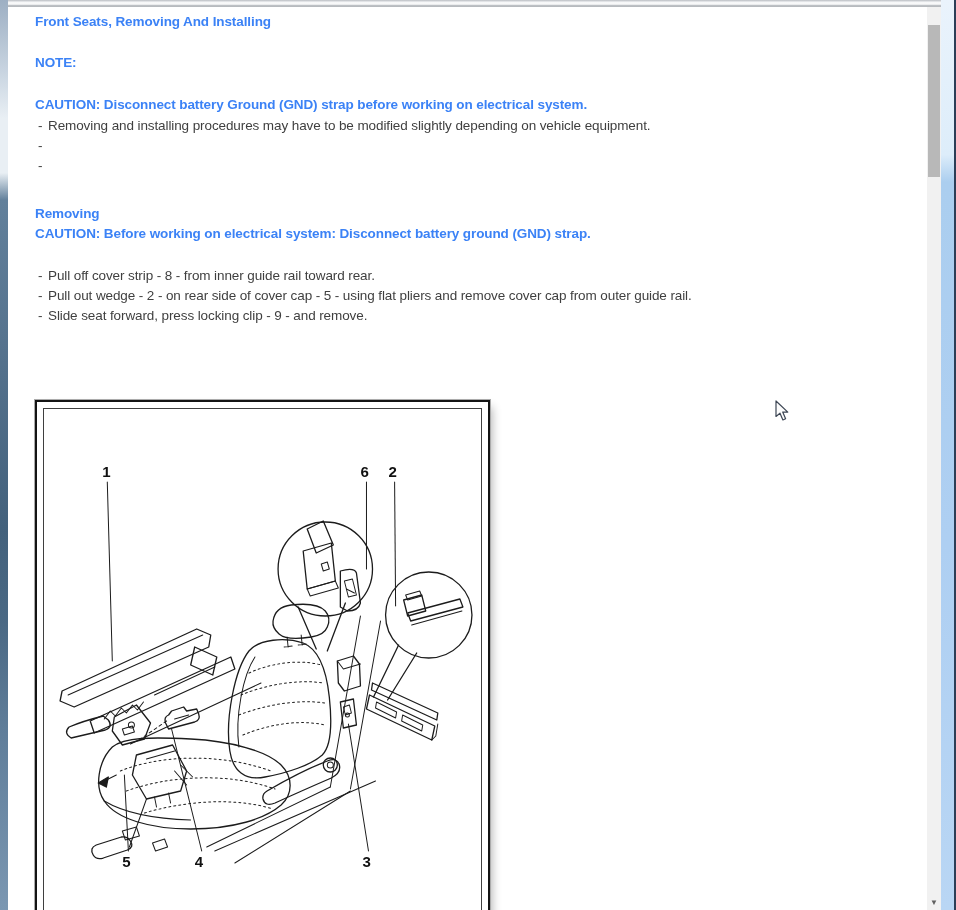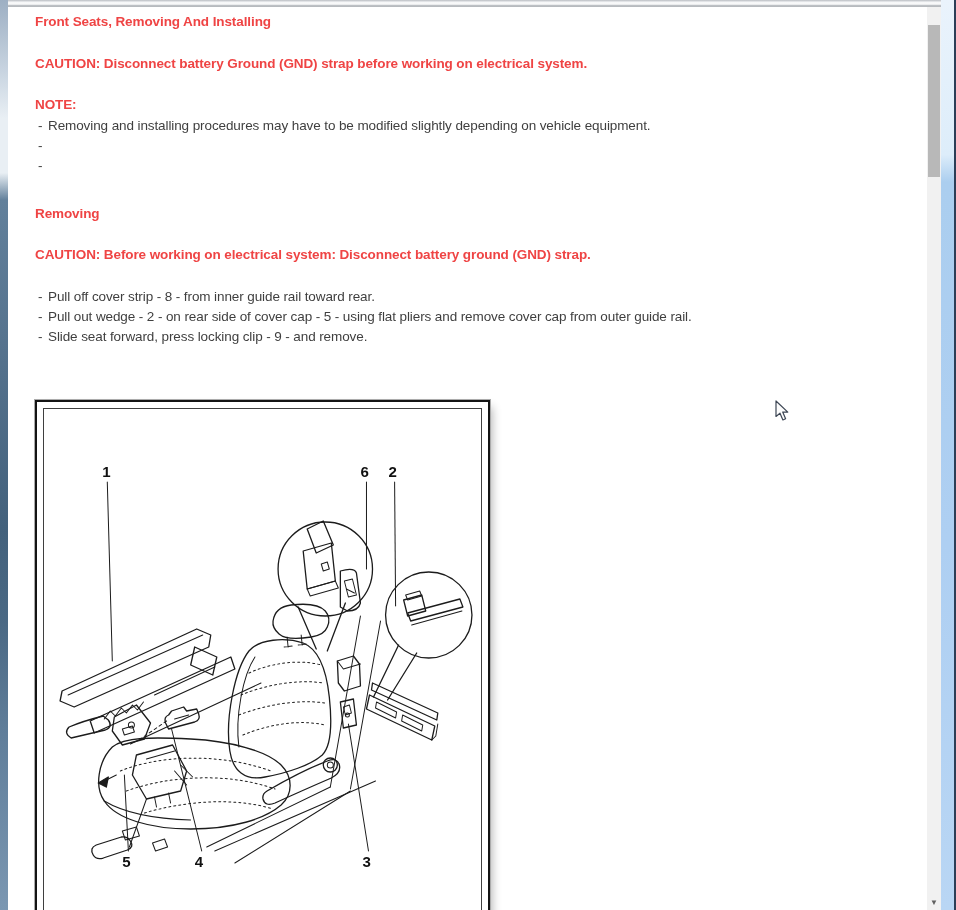--- a/index.html
+++ b/index.html
@@ -40,26 +40,26 @@
     position:absolute; left:0; bottom:0; width:14px; height:15px;
     background:#f1f1f1; color:#606060; font-size:8px; line-height:15px; text-align:center;
   }
 
   
   .content {
     position:absolute; left:8px; top:7px; width:920px;
     padding:2px 0 0 27px;
     font-size:13.5px; line-height:20px; letter-spacing:-0.1px;
   }
-  .h-bold { font-weight:bold; color:#ef4444; margin:0; font-size:13.5px; }
+  .h-bold { font-weight:bold; color:#3b82f6; margin:0; font-size:13.5px; }
   .mt-title   { margin-top:3px;  }
   .mt-caution1{ margin-top:22px; }
   .mt-note    { margin-top:21px; }
   .mt-removing{ margin-top:28px; }
-  .mt-caution2{ margin-top:21px; }
+  .mt-caution2{ }
   .list { margin-top:1px; }
   .mt-steps { margin-top:22px; }
   .li { display:flex; padding-left:3px; }
   .li .dash { width:10px; flex:0 0 10px; text-align:left; }
 
   
   .figure {
     position:absolute; left:35px; top:400px; width:455px; height:560px;
     background:#ffffff;
     border:2px solid #141414;
@@ -88,23 +88,23 @@
 <div class="vscroll">
   <div class="thumb"></div>
   <div class="down-btn">
     <span>▼</span>
   </div>
 </div>
 
 <div class="content">
   <p class="h-bold mt-title">Front Seats, Removing And Installing</p>
 
+  <p class="h-bold mt-note">NOTE:</p>
+
   <p class="h-bold mt-caution1">CAUTION: Disconnect battery Ground (GND) strap before working on electrical system.</p>
-
-  <p class="h-bold mt-note">NOTE:</p>
 
   <div class="list">
     <div class="li">
       <span class="dash">-</span>
       <span>Removing and installing procedures may have to be modified slightly depending on vehicle equipment.</span>
     </div>
     <div class="li">
       <span class="dash">-</span>
     </div>
     <div class="li">

